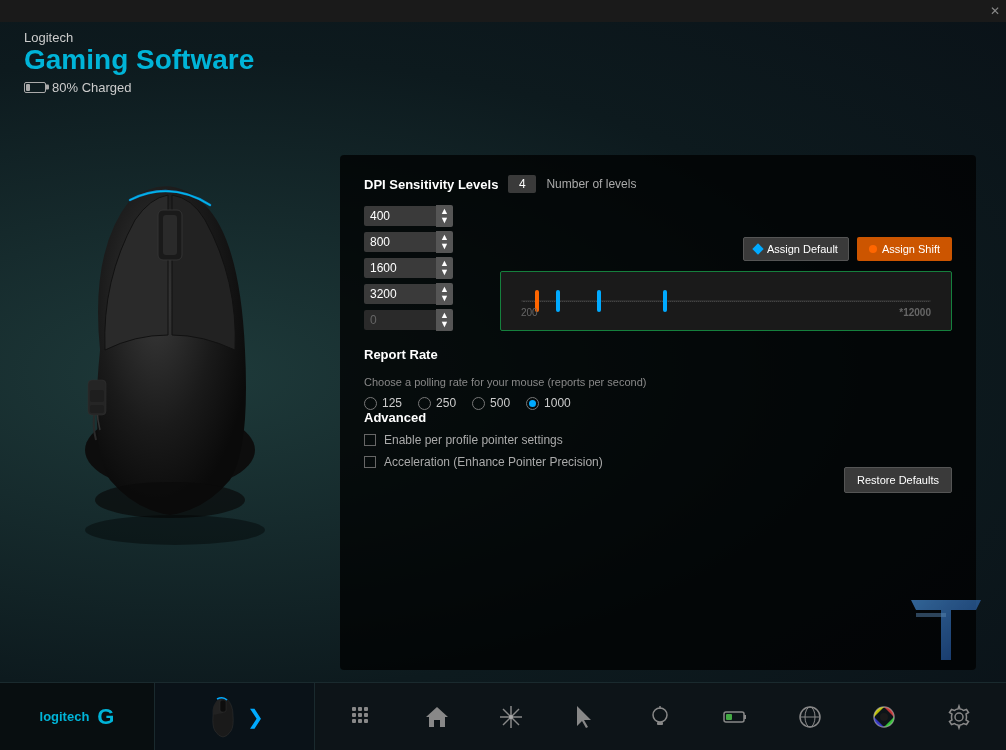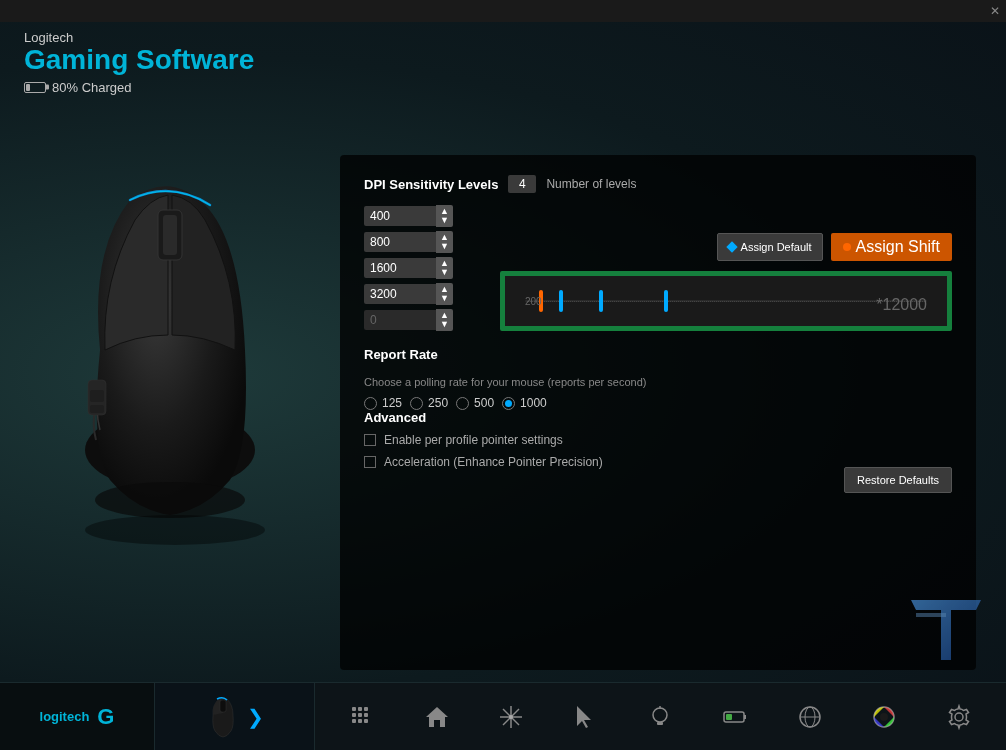--- a/index.html
+++ b/index.html
@@ -225,21 +225,21 @@
       border-radius: 2px;
       display: flex;
       align-items: center;
       gap: 5px;
     }
 
     .btn-assign-shift {
       background: #cc5500;
       border: none;
       color: #fff;
-      font-size: 16px;
+      font-size: 11px;
       padding: 5px 12px;
       cursor: pointer;
       border-radius: 2px;
       display: flex;
       align-items: center;
       gap: 5px;
     }
 
     .diamond-icon {
       width: 8px;
@@ -255,40 +255,40 @@
       background: #ff6600;
       border-radius: 50%;
       display: inline-block;
     }
 
     
     .slider-track-container {
       position: relative;
       height: 60px;
       background: #1a1a1a;
-      border: 5px solid #15803d;
+      border: 1px solid #15803d;
       border-radius: 2px;
       padding: 8px 12px;
     }
 
     
     .section-report {
       margin-top: 16px;
     }
 
     .section-sublabel {
       color: #888;
       font-size: 11px;
       margin-top: 14px;
       margin-bottom: 8px;
     }
 
     .radio-group {
       display: flex;
-      gap: 8px;
+      gap: 16px;
       align-items: center;
     }
 
     .radio-item {
       display: flex;
       align-items: center;
       gap: 5px;
       color: #ccc;
       font-size: 12px;
       cursor: pointer;
@@ -567,21 +567,21 @@
             <div style="position:absolute; left:4%; top:50%; transform:translate(-50%,-50%); width:4px; height:22px; background:#ff6600; border-radius:2px; cursor:pointer;"></div>
 
             <div style="position:absolute; left:9%; top:50%; transform:translate(-50%,-50%); width:4px; height:22px; background:#00aaff; border-radius:2px; cursor:pointer;"></div>
 
             <div style="position:absolute; left:19%; top:50%; transform:translate(-50%,-50%); width:4px; height:22px; background:#00aaff; border-radius:2px; cursor:pointer;"></div>
 
             <div style="position:absolute; left:35%; top:50%; transform:translate(-50%,-50%); width:4px; height:22px; background:#00aaff; border-radius:2px; cursor:pointer;"></div>
           </div>
           <div style="position:absolute; bottom:4px; left:8px; right:8px; display:flex; justify-content:space-between;">
             <span style="color:#666; font-size:10px;">200</span>
-            <span style="color:#666; font-size:16px;">*12000</span>
+            <span style="color:#666; font-size:10px;font-weight:bold;">*12000</span>
           </div>
         </div>
       </div>
     </div>
   </div>
 
   <div class="section-report">
     <div class="section-label">Report Rate</div>
     <div class="section-sublabel">Choose a polling rate for your mouse (reports per second)</div>
     <div class="radio-group">

